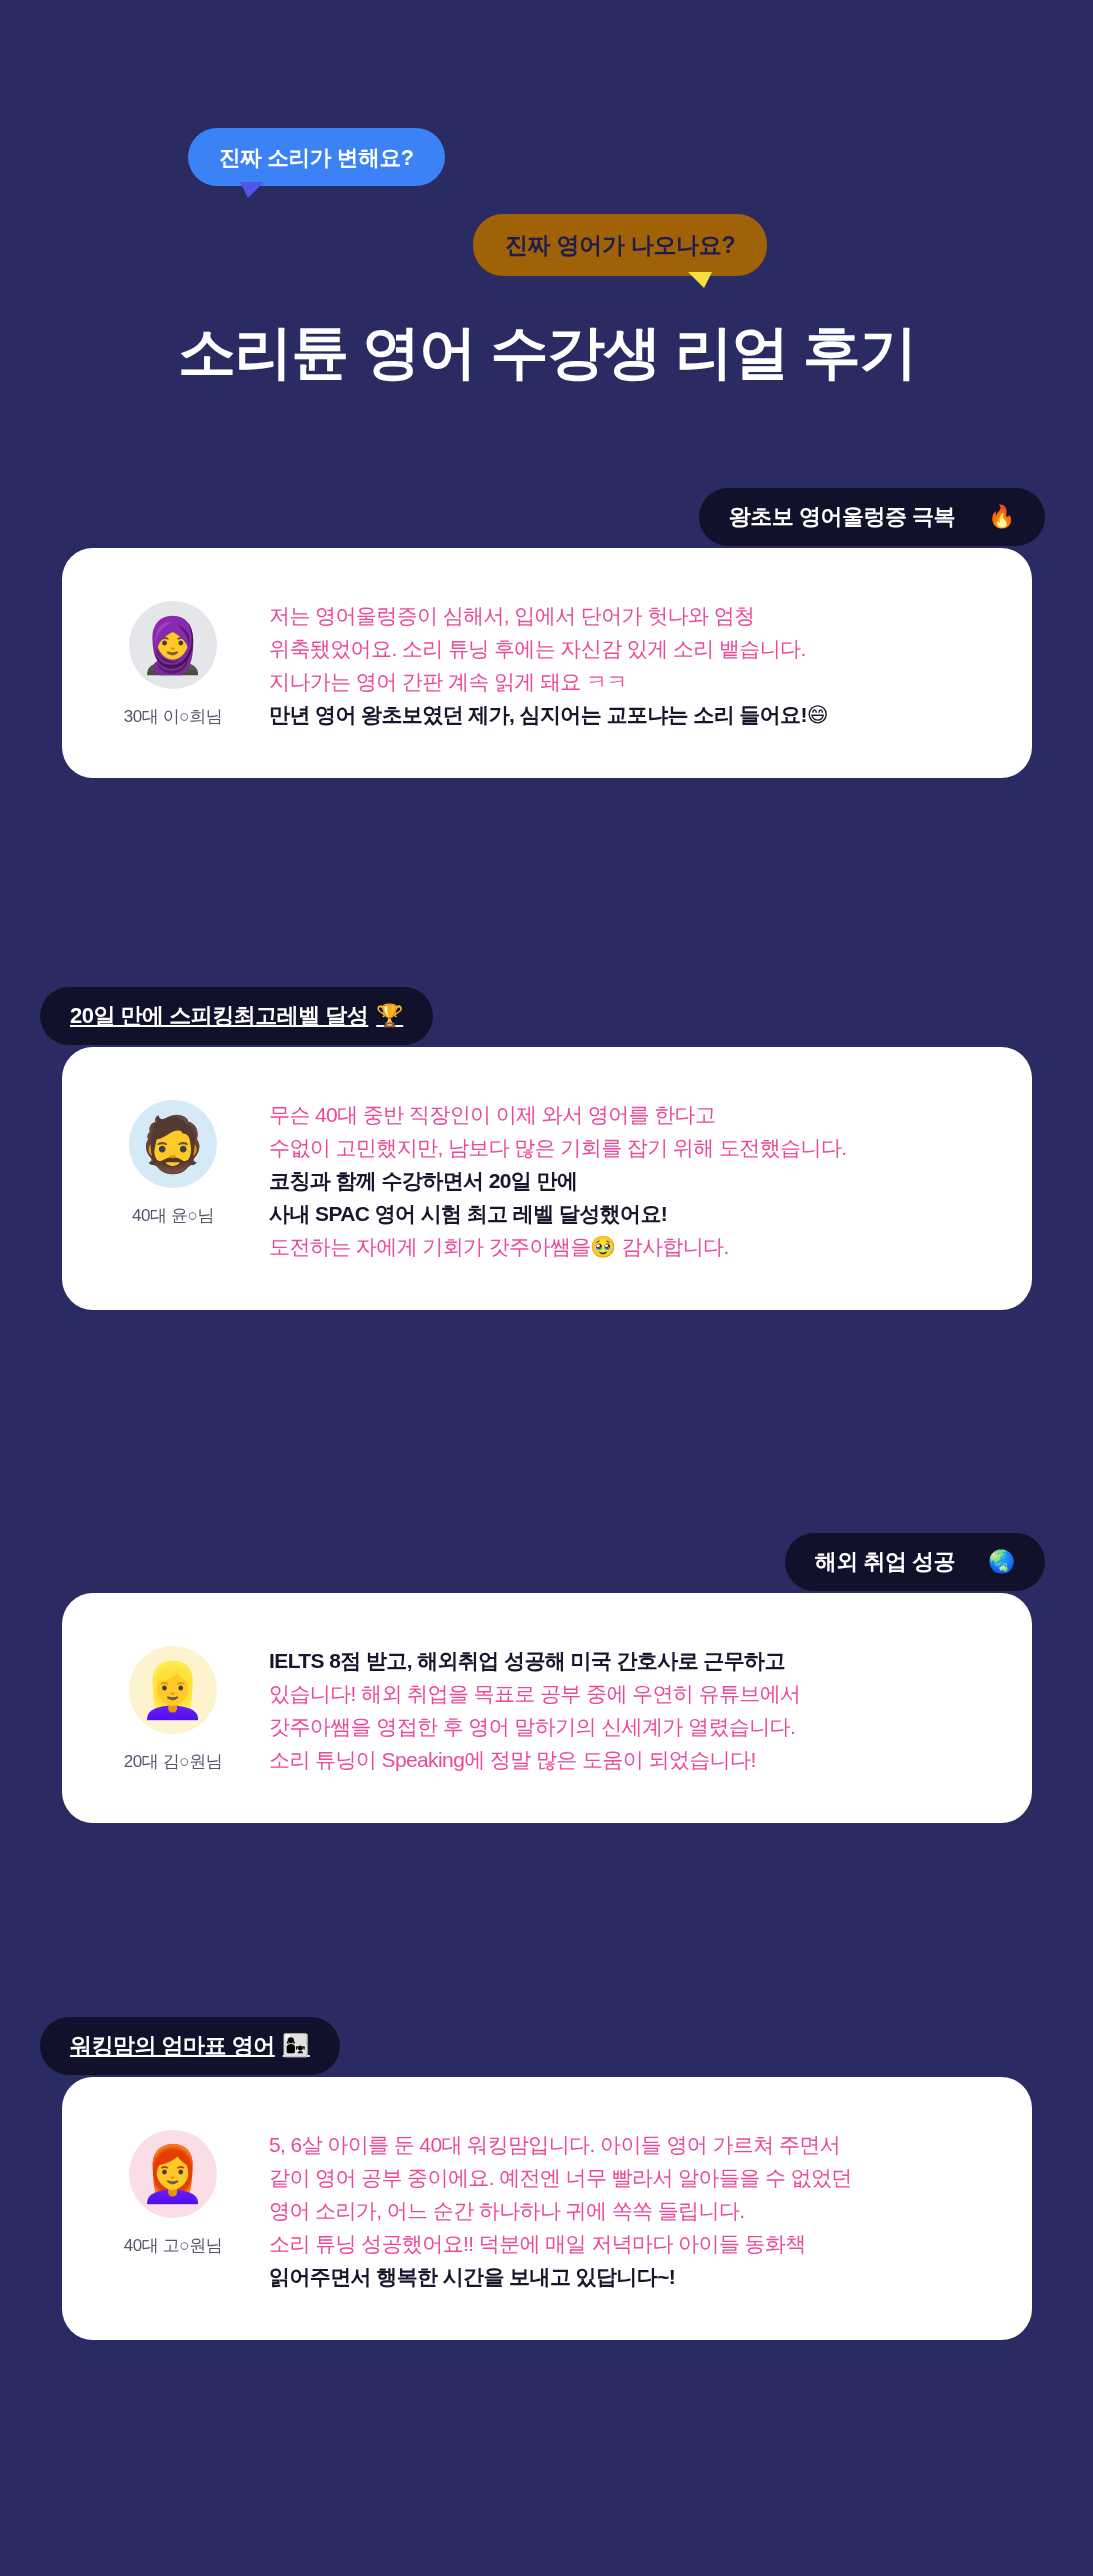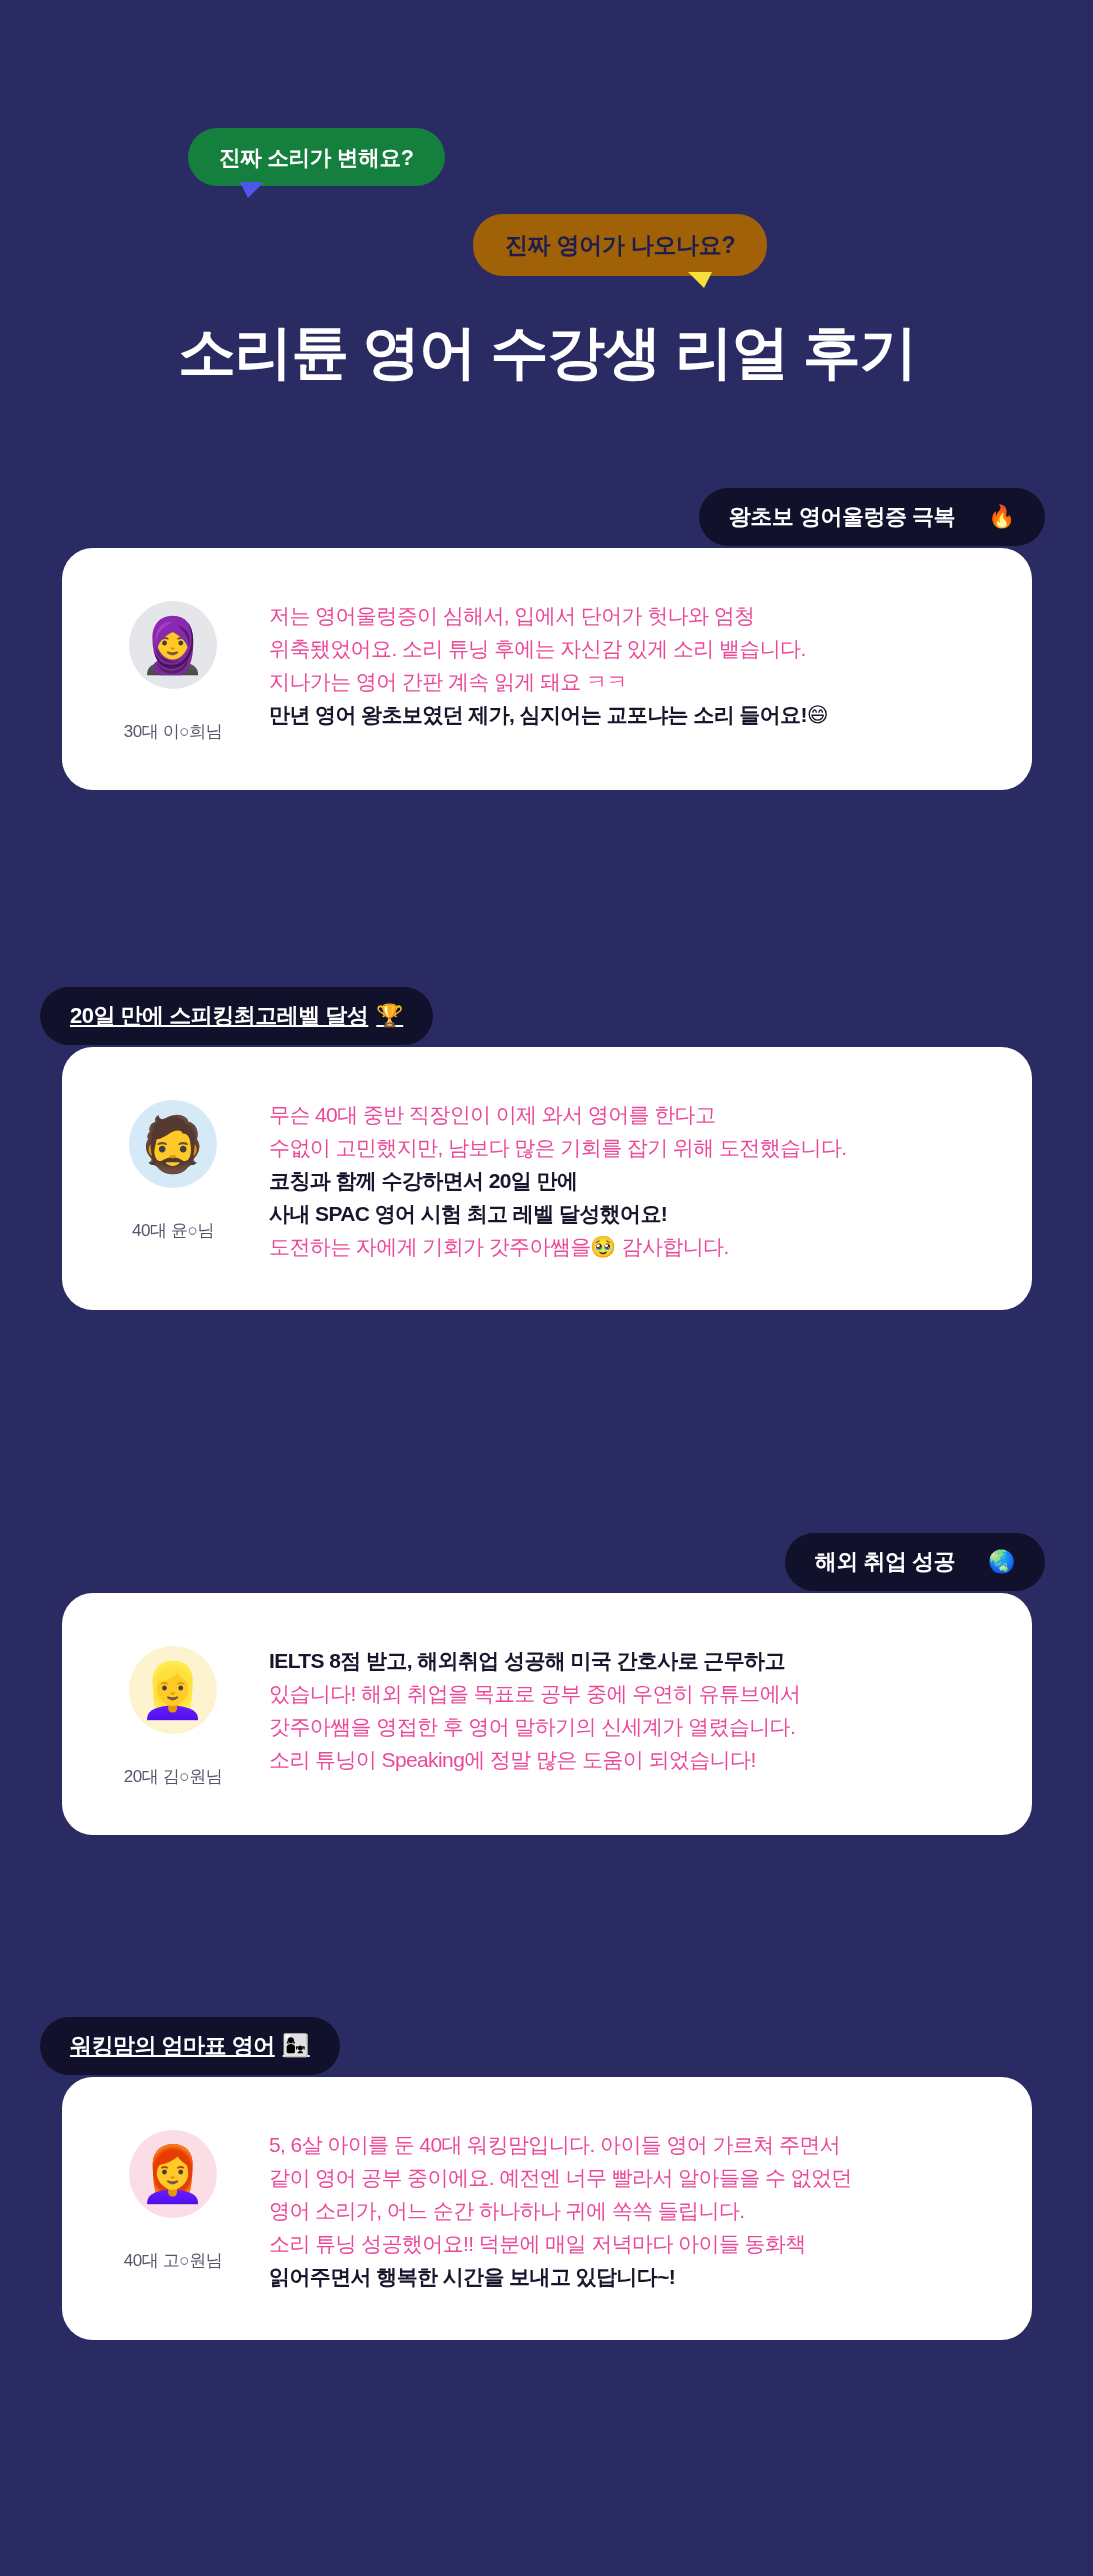--- a/index.html
+++ b/index.html
@@ -47,21 +47,21 @@
     font-weight: bold;
     white-space: nowrap;
     letter-spacing: -0.3px;
   }
 
   .bubble-1 {
     left: 188px;
     top: 0;
     height: 58px;
     padding: 0 31px;
-    background: #15803d;
+    background: #3b82f6;
     color: #ffffff;
     font-size: 21.6px;
   }
   .bubble-1::after {
     content: "";
     position: absolute;
     left: 50px;
     bottom: -12px;
     width: 0; height: 0;
     border-left: 12px solid transparent;
@@ -164,21 +164,21 @@
     border-radius: 50%;
     display: flex;
     align-items: center;
     justify-content: center;
     font-size: 54px;
     line-height: 1;
     overflow: hidden;
   }
 
   .avatar-name {
-    margin-top: 31px;
+    margin-top: 16px;
     font-size: 17px;
     color: #55556b;
     letter-spacing: -0.4px;
     white-space: nowrap;
   }
 
   .body-col {
     flex: 1 1 auto;
     padding-top: 4px;
   }

